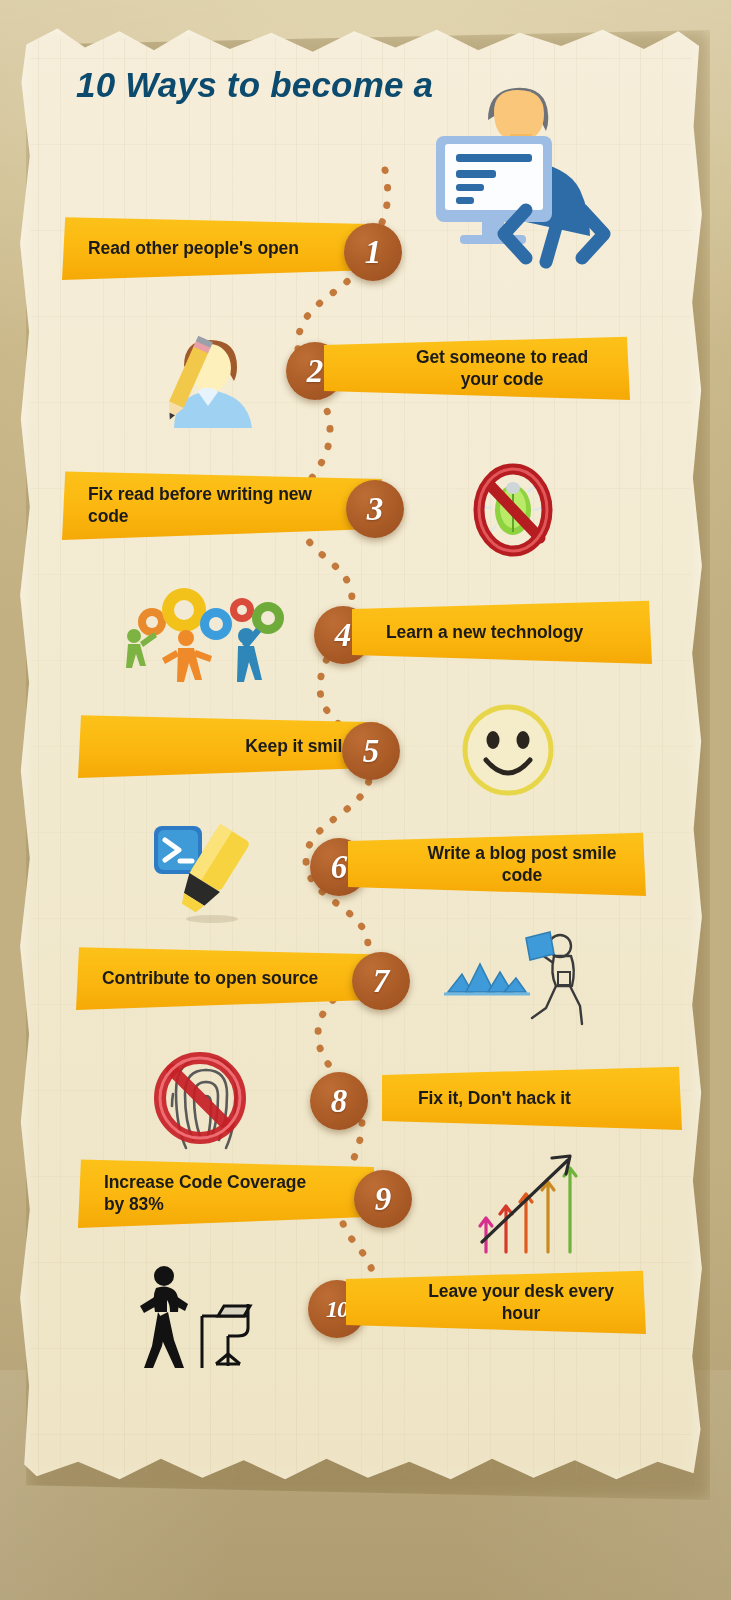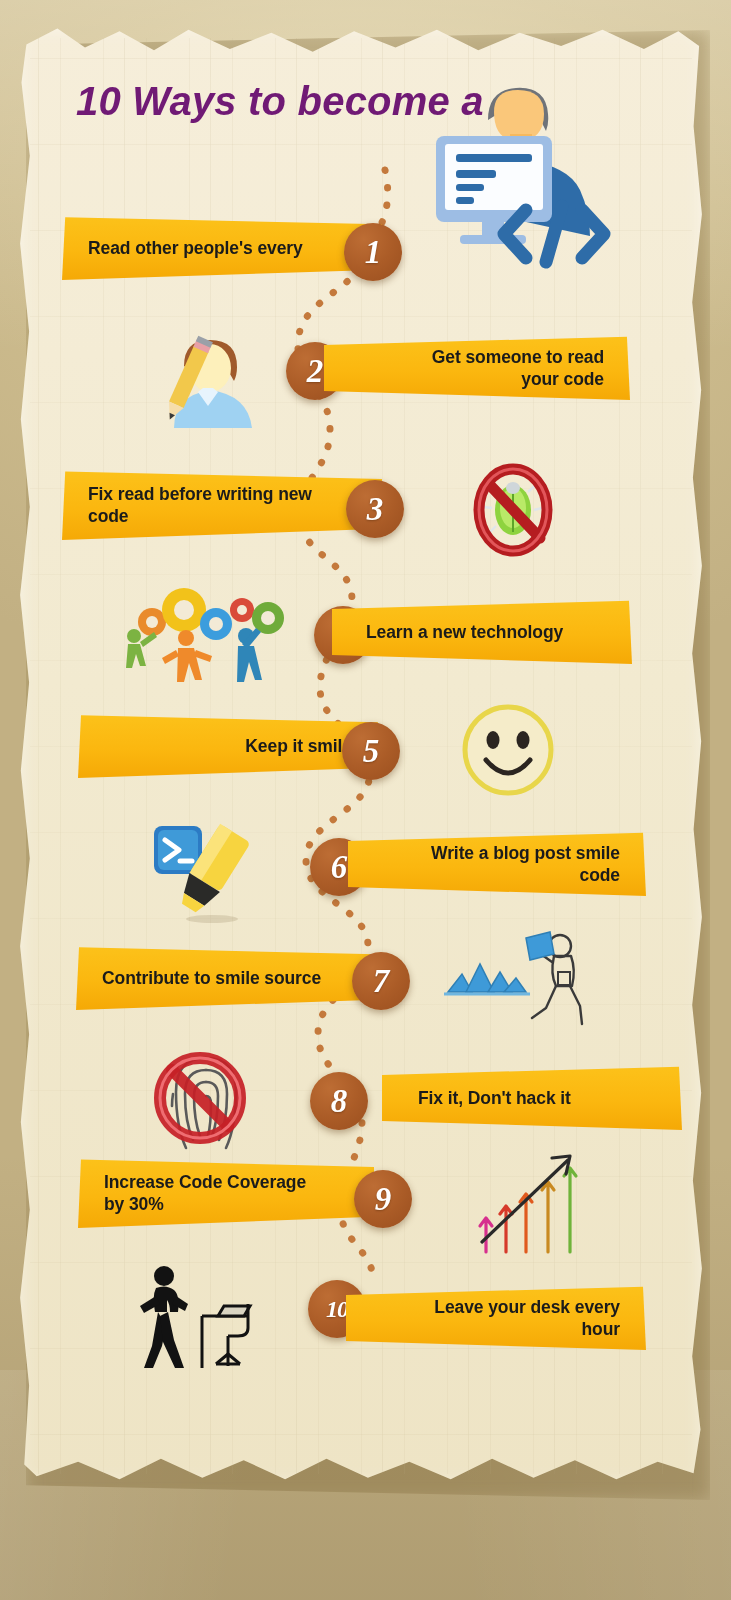--- a/index.html
+++ b/index.html
@@ -73,24 +73,24 @@
   }
   .grid2{
     position:absolute;inset:14px;opacity:.22;
     background-image:
       linear-gradient(to right, rgba(190,176,136,.5) 1px, transparent 1px);
     background-size:43px 43px;background-position:30px 0;
   }
 
   
   .title{
-    position:absolute;left:76px;top:76px;width:430px;
-    font-size:40px;line-height:1.28;
+    position:absolute;left:76px;top:63px;width:430px;
+    font-size:35px;line-height:1.28;
     font-style:italic;font-weight:bold;
-    color:#701a75;
+    color:#0c4a6e;
     letter-spacing:.2px;
   }
 
   
   .hero{position:absolute;left:430px;top:72px;width:210px;height:200px;}
   .hero svg{display:block;}
 
   
   .path-layer{position:absolute;left:0;top:0;width:690px;height:1464px;pointer-events:none;}
 
@@ -109,21 +109,21 @@
   .banner.taper-left{ 
     clip-path:polygon(0% 14%, 99% 1%, 100% 100%, 0% 86%);
   }
   .banner .label{
     position:absolute;left:0;right:0;top:0;bottom:0;
     display:flex;flex-direction:column;justify-content:center;
     font-size:17.5px;font-weight:bold;color:#1b1b1b;line-height:1.26;
     letter-spacing:-.1px;
   }
   .lbl-left  .label{align-items:flex-start;text-align:left;padding-left:26px;padding-right:54px;}
-  .lbl-right .label{align-items:flex-end;  text-align:right;padding-right:26px;padding-left:76px;}
+  .lbl-right .label{align-items:flex-end;  text-align:center;padding-right:26px;padding-left:76px;}
 
   
   .badge{
     position:absolute;width:58px;height:58px;border-radius:50%;
     background:radial-gradient(circle at 34% 28%, #bd6d34 0%, #ab5c27 52%, #9a4f1f 100%);
     box-shadow:0 3px 7px rgba(90,55,18,.38);
     display:flex;align-items:center;justify-content:center;
     color:#fff;font-size:33px;font-weight:bold;font-style:italic;
     font-family:"Liberation Serif", serif;
     text-shadow:0 1px 2px rgba(80,40,10,.45);
@@ -199,21 +199,21 @@
              C 306,900 368,908 368,946
              C 368,986 318,994 318,1034
              C 318,1074 362,1082 362,1120
              C 362,1160 340,1170 340,1206
              C 340,1242 372,1248 374,1282" fill="none" stroke="#c4793c" stroke-width="7" stroke-linecap="round" stroke-dasharray="0.5 17"></path>
   </svg>
 </div>
 
 <div class="row" style="top:216px;">
   <div class="banner taper-right lbl-left" style="left:62px;width:320px;">
-    <div class="label">Read other people's every</div>
+    <div class="label">Read other people's open</div>
   </div>
   <div class="badge" style="left:344px;top:7px;">1</div>
 </div>
 
 <div class="row" style="top:332px;">
   <div class="icon-slot" style="left:146px;top:0px;">
     <svg width="110" height="100" viewBox="0 0 110 100">
       <path d="M38 34 q0 -26 26 -26 q27 0 27 27 q0 8 -3 14 l-8 -14 q-14 6 -32 2 q-8 -1 -10 -3 z" fill="#a05a2c"></path>
       <ellipse cx="64" cy="36" rx="21" ry="24" fill="#fdf0bb"></ellipse>
       <path d="M28 96 q0 -32 36 -38 q38 5 42 38 z" fill="#9fd2f2"></path>
@@ -281,21 +281,21 @@
           <path d="M84 66 l16 6 l-2 6 l-17 -6 z"></path>
       </g>
       <g fill="#2f86b8">
         <circle cx="134" cy="52" r="8"></circle>
           <path d="M126 62 l16 0 l8 34 l-7 0 l-6 -18 l-5 20 l-7 0 z"></path>
         <path d="M130 60 l14 -16 l5 4 l-14 17 z"></path>
       </g>
     </svg>
   </div>
   <div class="badge" style="left:314px;top:14px;">4</div>
-  <div class="banner taper-left lbl-left" style="left:332px;width:300px;top:8px;">
+  <div class="banner taper-left lbl-left" style="left:352px;width:300px;top:8px;">
     <div class="label" style="padding-left:34px;">Learn a new technology</div>
   </div>
 </div>
 
 <div class="row" style="top:714px;">
   <div class="banner taper-right lbl-right" style="left:78px;width:300px;">
     <div class="label">Keep it smile</div>
   </div>
   <div class="badge" style="left:342px;top:8px;">5</div>
   <div class="icon-slot" style="left:456px;top:-16px;">
@@ -325,21 +325,21 @@
     </svg>
   </div>
   <div class="badge" style="left:310px;top:14px;">6</div>
   <div class="banner taper-left lbl-right" style="left:348px;width:298px;top:8px;">
     <div class="label">Write a blog post smile code</div>
   </div>
 </div>
 
 <div class="row" style="top:946px;">
   <div class="banner taper-right lbl-left" style="left:76px;width:300px;">
-    <div class="label">Contribute to smile source</div>
+    <div class="label">Contribute to open source</div>
   </div>
   <div class="badge" style="left:352px;top:6px;">7</div>
   <div class="icon-slot" style="left:440px;top:-16px;">
     <svg width="160" height="106" viewBox="0 0 160 106">
       <g fill="#3e9ad8" stroke="#2f7fb5" stroke-width="1.5">
         <polygon points="8,62 22,44 32,62"></polygon>
         <polygon points="26,62 40,34 54,62"></polygon>
         <polygon points="48,62 60,42 72,62"></polygon>
         <polygon points="64,62 76,48 86,62"></polygon>
       </g>
@@ -379,21 +379,21 @@
     </svg>
   </div>
   <div class="badge" style="left:310px;top:16px;">8</div>
   <div class="banner taper-left lbl-left" style="left:348px;width:300px;top:10px;margin-left:34px;">
     <div class="label" style="padding-left:36px;">Fix it, Don't hack it</div>
   </div>
 </div>
 
 <div class="row" style="top:1158px;">
   <div class="banner taper-right lbl-left" style="left:78px;width:296px;height:70px;">
-    <div class="label">Increase Code Coverage by 30%</div>
+    <div class="label">Increase Code Coverage by 83%</div>
   </div>
   <div class="badge" style="left:354px;top:12px;">9</div>
   <div class="icon-slot" style="left:472px;top:-16px;">
     <svg width="120" height="116" viewBox="0 0 120 116">
       <g fill="none" stroke-width="3.2" stroke-linecap="round" stroke-linejoin="round">
         <path d="M14 110 L14 78 M8 84 L14 76 L20 84" stroke="#d6308e"></path>
         <path d="M34 110 L34 66 M28 72 L34 64 L40 72" stroke="#d63a2a"></path>
         <path d="M54 110 L54 54 M48 60 L54 52 L60 60" stroke="#e05a1e"></path>
         <path d="M76 110 L76 42 M70 48 L76 40 L82 48" stroke="#c98a21"></path>
         <path d="M98 110 L98 28 M92 34 L98 26 L104 34" stroke="#6fb33a"></path>
@@ -420,16 +420,16 @@
         <path d="M70 54 L70 106"></path>
         <path d="M92 44 L118 44 L112 54 L86 54 Z" fill="#d9d4c2"></path>
         <path d="M116 42 L116 66 q0 8 -10 8 L96 74"></path>
         <path d="M96 74 L96 92"></path>
         <path d="M84 102 L108 102"></path>
         <path d="M96 92 L84 102 M96 92 L108 102 M96 92 L96 104"></path>
       </g>
     </svg>
   </div>
   <div class="badge wide" style="left:308px;top:18px;">10</div>
-  <div class="banner taper-left lbl-right" style="left:346px;width:300px;top:24px;">
+  <div class="banner taper-left lbl-right" style="left:346px;width:300px;top:8px;">
     <div class="label">Leave your desk every hour</div>
   </div>
 </div>
 
 </body></html>

